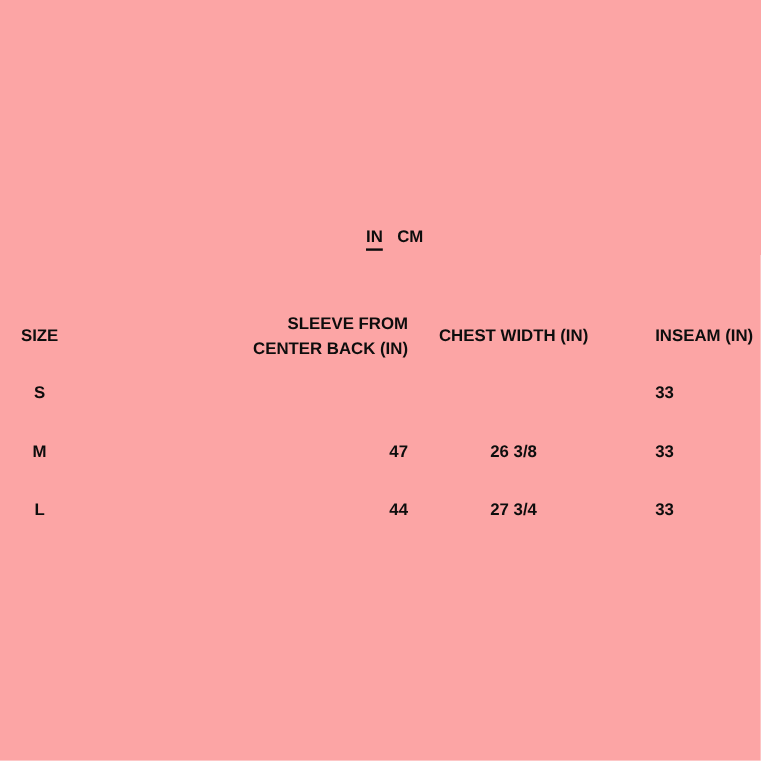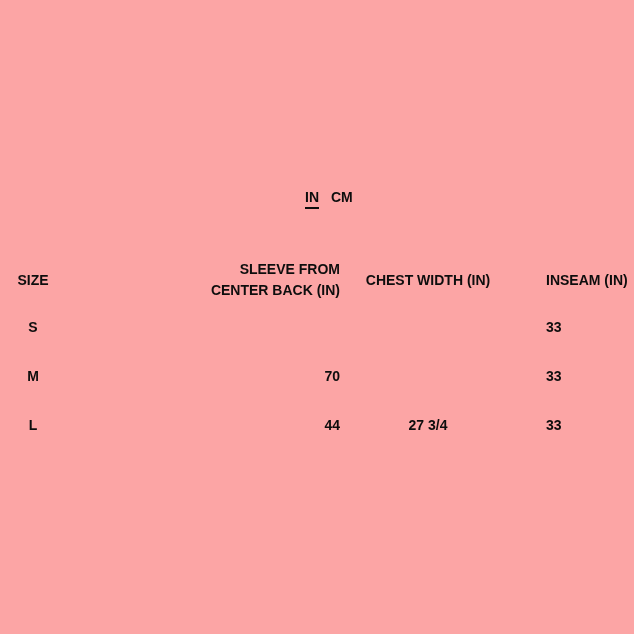--- a/index.html
+++ b/index.html
@@ -78,21 +78,22 @@
       <div class="cell c4">INSEAM (IN)</div>
     </div>
 
     <div class="row row-0">
       <div class="cell c1">S</div>
       <div class="cell c4">33</div>
     </div>
 
     <div class="row row-1">
       <div class="cell c1">M</div>
-      <div class="cell c2">70</div>
+      <div class="cell c2">47</div>
+      <div class="cell c3">26 3/8</div>
       <div class="cell c4">33</div>
     </div>
 
     <div class="row row-2">
       <div class="cell c1">L</div>
       <div class="cell c2">44</div>
       <div class="cell c3">27 3/4</div>
       <div class="cell c4">33</div>
     </div>
 

